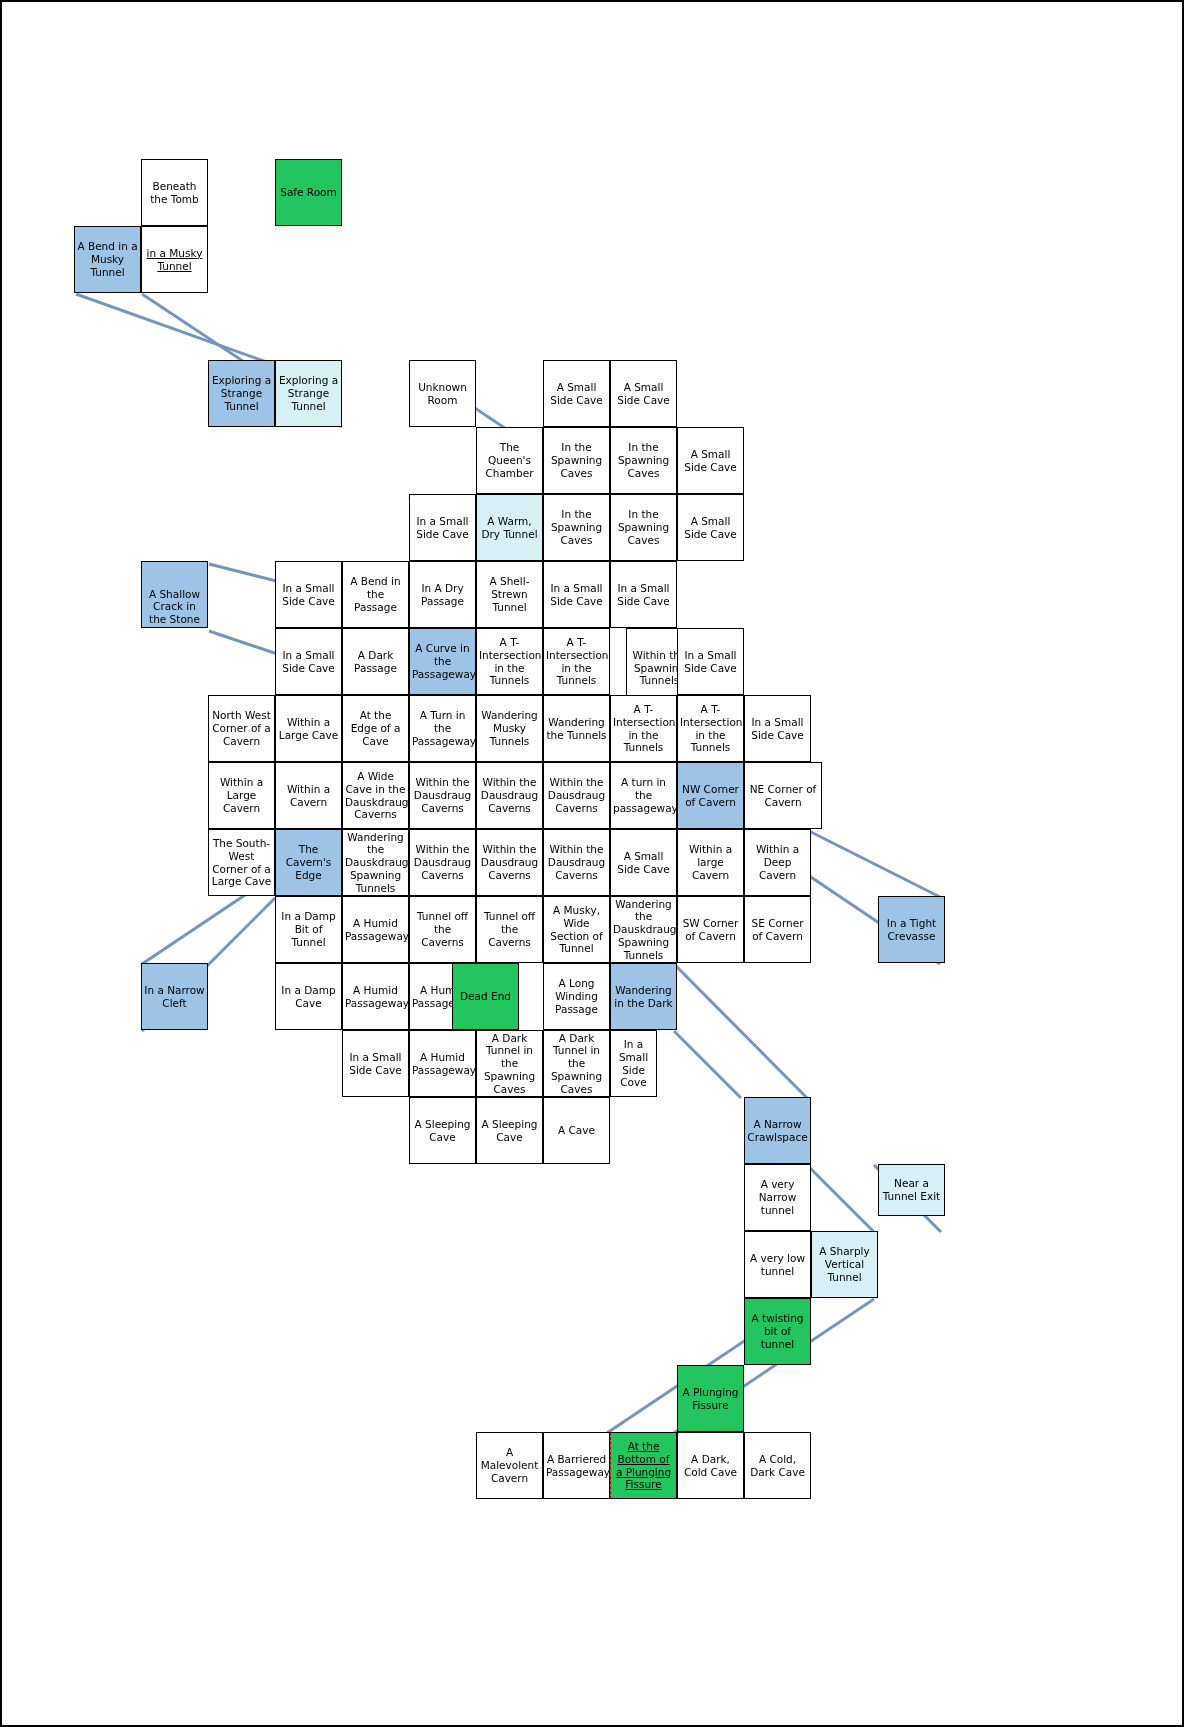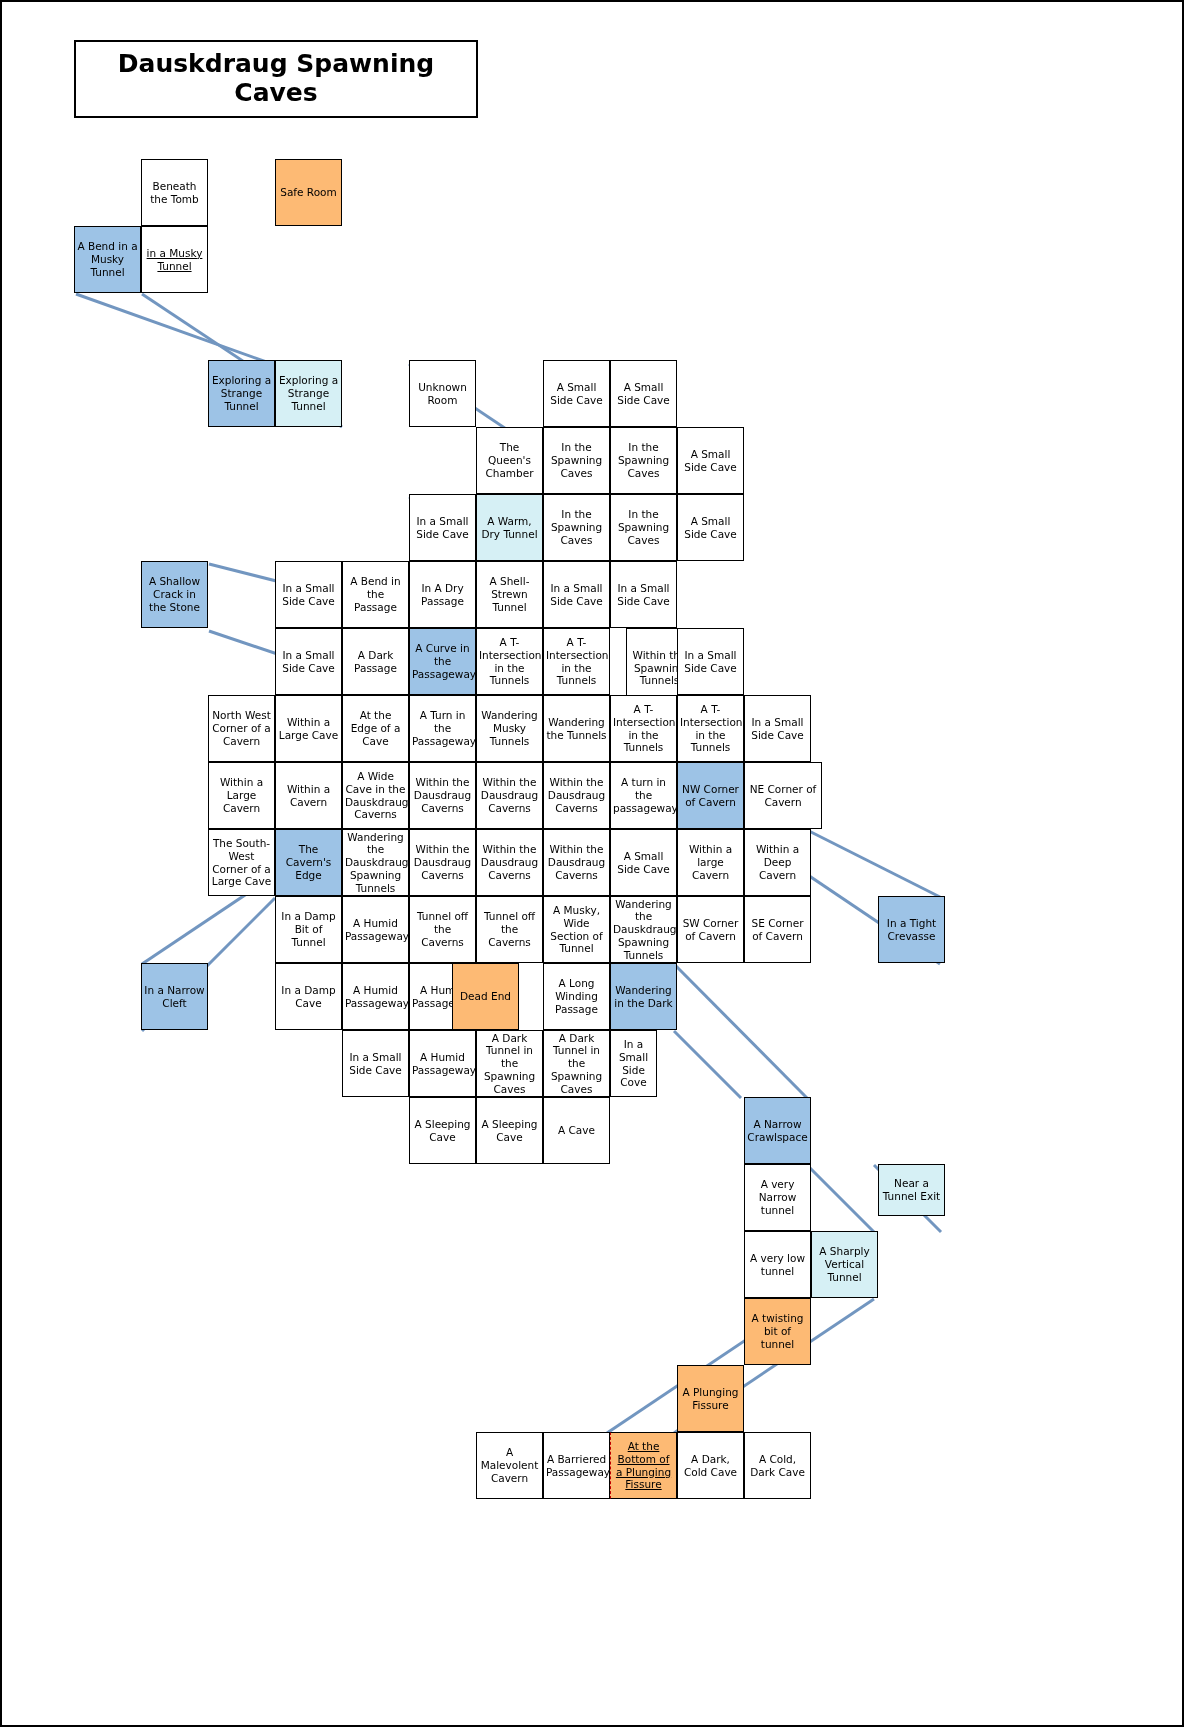--- a/index.html
+++ b/index.html
@@ -41,32 +41,29 @@
     text-align:center;
     font-size:10.5px;
     line-height:1.22;
     color:#000;
     padding:1px 2px;
     overflow:hidden;
     background:#ffffff;
   }
   .cell.blue{background:#9dc3e6;}
   .cell.lblue{background:#d6f0f5;}
-  .cell.yellow{background:#fdba74;}
+  .cell.yellow{background:#22c55e;}
   .cell.dashed-left{border-left:1px dashed #c00000;}
   .cell span{display:block;width:100%;}
 </style>
 </head>
 <body>
 
 <div id="page">
 
-  <div id="titlebox">
-    <div id="title">Dauskdraug Spawning Caves</div>
-  </div>
 
   <div id="map">
     <svg id="links" viewBox="0 0 1184 1727" width="1184" height="1727">
         <line x1="74" y1="292" x2="273" y2="363" stroke="#7296c0" stroke-width="3"></line>
         <line x1="140" y1="292" x2="340" y2="425" stroke="#7296c0" stroke-width="3"></line>
         <line x1="407" y1="362" x2="606" y2="495" stroke="#7296c0" stroke-width="3"></line>
         <line x1="407" y1="495" x2="540" y2="562" stroke="#7296c0" stroke-width="3"></line>
         <line x1="207" y1="562" x2="473" y2="629" stroke="#7296c0" stroke-width="3"></line>
         <line x1="207" y1="629" x2="406" y2="696" stroke="#7296c0" stroke-width="3"></line>
         <line x1="140" y1="962" x2="340" y2="828" stroke="#7296c0" stroke-width="3"></line>
@@ -128,21 +125,21 @@
         </div>
         <div class="cell " style="left: 541px; top: 492px; width: 67px; height: 67px;">
           <span>In the Spawning Caves</span>
         </div>
         <div class="cell " style="left: 608px; top: 492px; width: 67px; height: 67px;">
           <span>In the Spawning Caves</span>
         </div>
         <div class="cell " style="left: 675px; top: 492px; width: 67px; height: 67px;">
           <span>A Small Side Cave</span>
         </div>
-        <div class="cell blue" style="left: 139px; top: 559px; width: 67px; height: 67px;">
+        <div class="cell blue" style="left: 139px; top: 559px; width: 67px; height: 67px; align-items: flex-end;">
           <span>A Shallow Crack in the Stone</span>
         </div>
         <div class="cell " style="left: 273px; top: 559px; width: 67px; height: 67px;">
           <span>In a Small Side Cave</span>
         </div>
         <div class="cell " style="left: 340px; top: 559px; width: 67px; height: 67px;">
           <span>A Bend in the Passage</span>
         </div>
         <div class="cell " style="left: 407px; top: 559px; width: 67px; height: 67px;">
           <span>In A Dry Passage</span>

